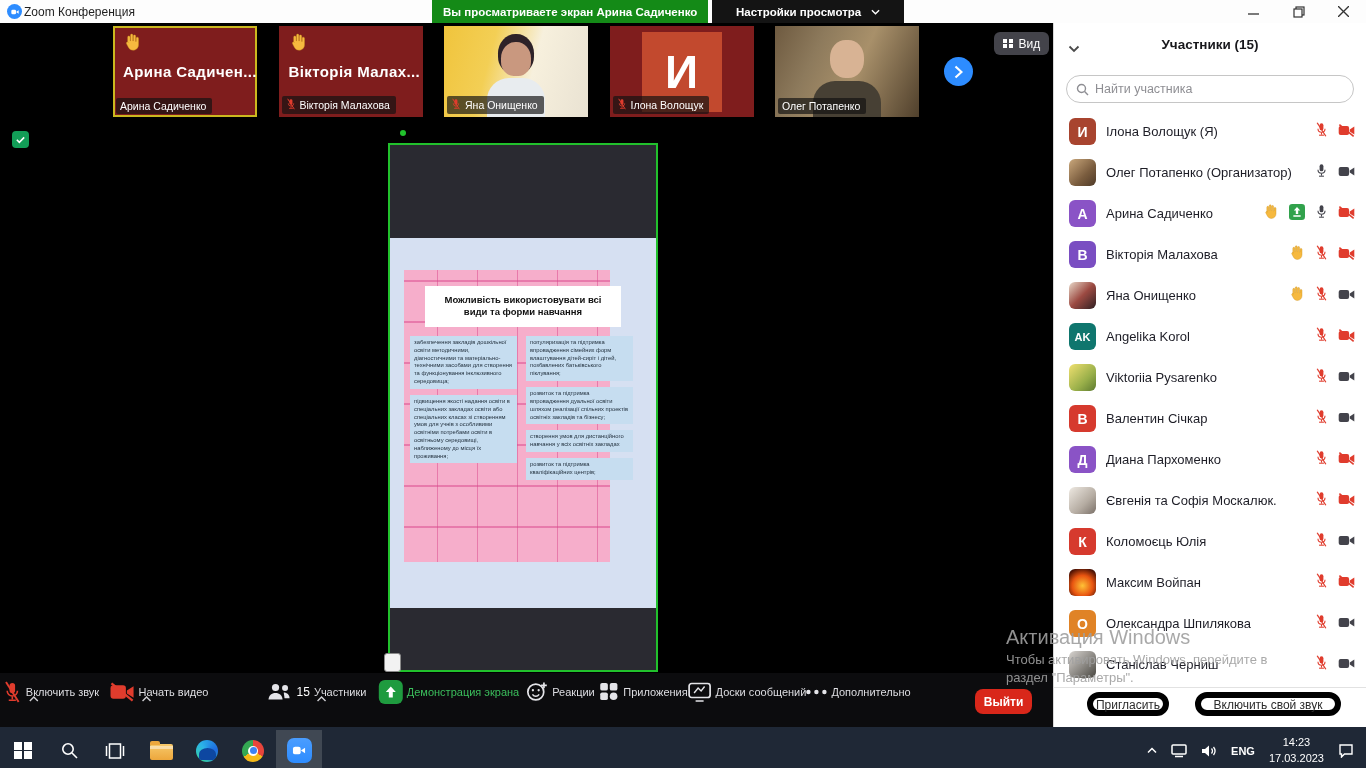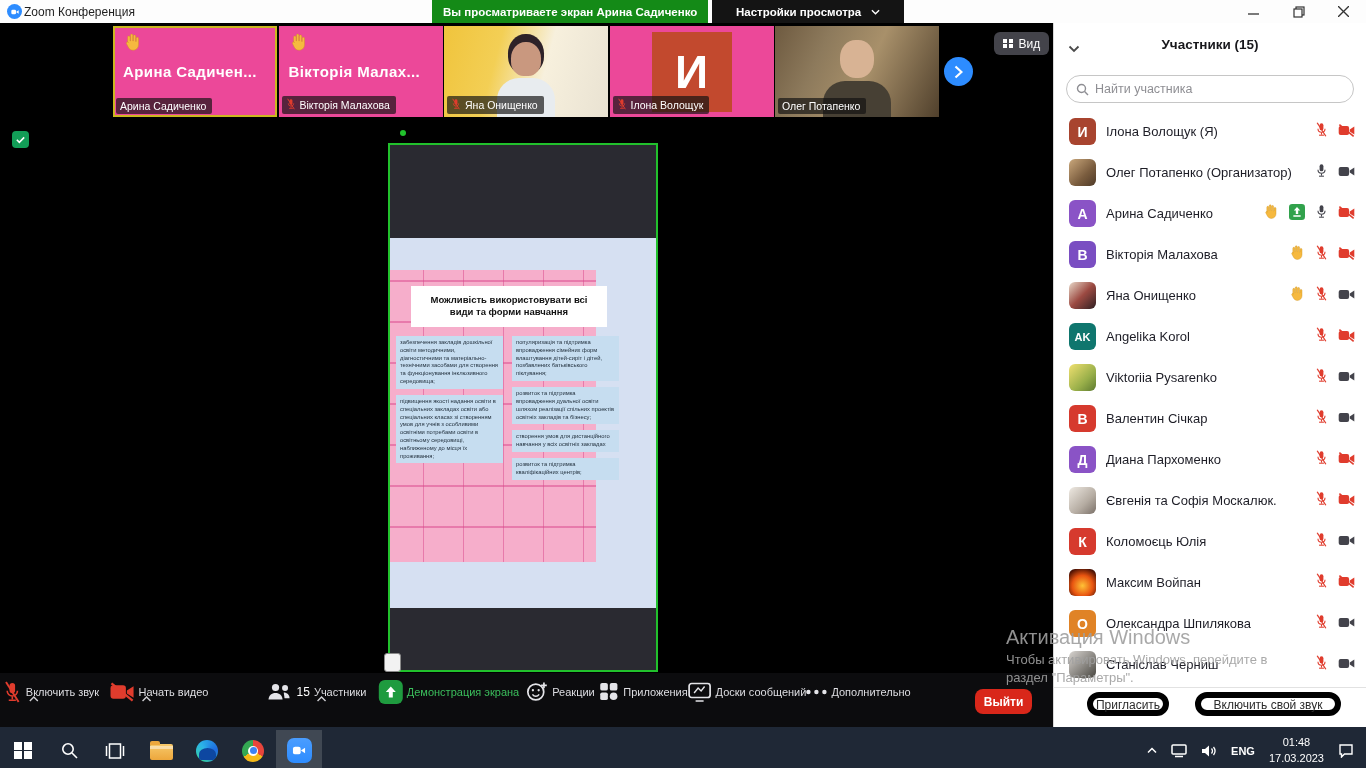--- a/index.html
+++ b/index.html
@@ -10,21 +10,21 @@
 .titlebar{position:absolute;top:0;left:0;width:1366px;height:23px;background:#fdfdfd;z-index:6}
 .tb-app{position:absolute;left:7px;top:0;height:23px;display:flex;align-items:center;gap:2px}
 .zoom-glyph{width:15px;height:15px;border-radius:50%;background:#2d8cff;display:flex;align-items:center;justify-content:center;color:#fff;font-size:6px;font-weight:bold}
 .tb-apptitle{font-size:12px;color:#1f1f1f}
 .banner{position:absolute;left:432px;top:0;height:23px;background:#148a17;color:#fff;font-weight:bold;font-size:11.5px;display:flex;align-items:center;padding:0 11px;white-space:nowrap}
 .view-settings{position:absolute;left:712px;top:0;height:23px;background:#141414;color:#fff;font-weight:bold;font-size:11.5px;display:flex;align-items:center;gap:10px;padding:0 24px;cursor:pointer;white-space:nowrap}
 .win-controls{position:absolute;right:0;top:0;height:23px;display:flex}
 .win-btn{width:45px;height:23px;display:flex;align-items:center;justify-content:center;cursor:pointer}
 
 
-.tile{position:absolute;top:26px;width:164px;height:91px;background:#ec4899;overflow:hidden;cursor:pointer}
+.tile{position:absolute;top:26px;width:144px;height:91px;background:#7f1d1d;overflow:hidden;cursor:pointer}
 .tile-active{outline:2px solid #cbb81f;outline-offset:-2px}
 .tile-hand{position:absolute;left:9px;top:6px}
 .tile-bigname{position:absolute;left:10px;top:37px;color:#fff;font-weight:bold;font-size:15px;letter-spacing:.4px;white-space:nowrap}
 .tile-letter{position:absolute;left:50%;top:46px;transform:translate(-50%,-50%);width:80px;height:80px;display:flex;align-items:center;justify-content:center;color:#fff;font-size:46px;font-weight:bold}
 .tile-photo{position:absolute;inset:0}
 .tile-ph-yana{background:linear-gradient(105deg,#f0c43c 0%,#f3cf55 32%,#f7f0dd 60%,#e9e2d2 100%)}
 .tile-ph-yana::before{content:"";position:absolute;left:50%;top:16px;transform:translateX(-50%);width:30px;height:34px;background:#c9987f;border-radius:48% 48% 42% 42%;box-shadow:0 -5px 0 3px #2e2228}
 .tile-ph-yana::after{content:"";position:absolute;left:50%;top:52px;transform:translateX(-50%);width:58px;height:42px;background:#e8ecef;border-radius:22px 22px 0 0}
 .tile-ph-oleg{background:linear-gradient(115deg,#6e5a40 0%,#8d7a5c 28%,#a8906a 55%,#50402c 100%)}
 .tile-ph-oleg::before{content:"";position:absolute;left:50%;top:14px;transform:translateX(-50%);width:34px;height:38px;background:#d8b394;border-radius:46%}
@@ -33,21 +33,21 @@
 .strip-arrow{position:absolute;left:944px;top:57px;width:29px;height:29px;border-radius:50%;background:#2d8cff;display:flex;align-items:center;justify-content:center;cursor:pointer;z-index:4}
 .view-btn{position:absolute;left:994px;top:32px;height:23px;background:#43434a;border-radius:6px;color:#fff;font-size:12px;display:flex;align-items:center;gap:6px;padding:0 9px;cursor:pointer;z-index:4}
 .grid-ico{display:grid;grid-template-columns:4px 4px;grid-template-rows:4px 4px;gap:1.5px}
 .grid-ico i{background:#fff}
 .shield{position:absolute;left:12px;top:131px;width:17px;height:17px;border-radius:4px;background:#129d57;display:flex;align-items:center;justify-content:center;z-index:3}
 
 
 .slide-green-dot{position:absolute;left:400px;top:130px;width:6px;height:6px;border-radius:50%;background:#21c12c;z-index:2}
 .shared-slide{position:absolute;left:388px;top:143px;width:270px;height:529px;background:#2a2a31;border:2px solid #21c12c;z-index:2}
 .slide-light{position:absolute;left:0;top:93px;width:266px;height:370px;background:#d6e0f2}
-.pink-card{position:absolute;left:0;top:32px;width:206px;height:292px;background:#f6aecb;background-image:linear-gradient(rgba(216,70,140,.5) 1.5px,transparent 1.5px),linear-gradient(90deg,rgba(216,70,140,.5) 1.5px,transparent 1.5px);background-size:40px 41px;background-position:-7px 10px}
+.pink-card{position:absolute;left:14px;top:32px;width:206px;height:292px;background:#f6aecb;background-image:linear-gradient(rgba(216,70,140,.5) 1.5px,transparent 1.5px),linear-gradient(90deg,rgba(216,70,140,.5) 1.5px,transparent 1.5px);background-size:40px 41px;background-position:-7px 10px}
 .slide-title-box{position:absolute;left:21px;top:16px;width:196px;background:#fff;padding:8px 7px;font-size:9.5px;font-weight:bold;text-align:center;color:#111;line-height:1.3}
 .slide-col{position:absolute;top:66px;width:107px;display:flex;flex-direction:column;gap:6px}
 .slide-col.left{left:6px}
 .slide-col.right{left:122px}
 .txt-block{background:#c6ddf0;color:#24323f;font-size:5.8px;line-height:1.35;padding:3px 4px}
 .slide-corner-box{position:absolute;left:-6px;bottom:-2px;width:17px;height:19px;background:#f2f2f2;border:1px solid #8a8a8a;border-radius:3px}
 
 
 .toolbar{position:absolute;left:0;top:673px;width:1053px;height:54px;background:#0c0c0e;z-index:3}
 .tbm{position:absolute;top:6px;transform:translateX(-50%);display:flex;flex-direction:row;align-items:center;gap:4px;cursor:pointer}
@@ -694,21 +694,21 @@
           </svg>
         </span>
       <span class="tray-item">
           <svg width="16" height="14" viewBox="0 0 16 14">
             <path d="M1 5h3l4-3.5v11L4 9H1z" fill="#fff"></path>
             <path d="M10.5 4.5a4 4 0 0 1 0 5M12.5 3a6.5 6.5 0 0 1 0 8" stroke="#fff" stroke-width="1.3" fill="none"></path>
           </svg>
         </span>
       <span class="tray-lang">ENG</span>
       <span class="tray-clock">
-        <div>01:48</div>
+        <div>14:23</div>
         <div>17.03.2023</div>
       </span>
       <span class="tray-item">
           <svg width="16" height="15" viewBox="0 0 16 15">
             <path d="M2 2h12v9H6.5L3.5 14v-3H2z" fill="none" stroke="#fff" stroke-width="1.4"></path>
           </svg>
         </span>
     </div>
   </div>
 

